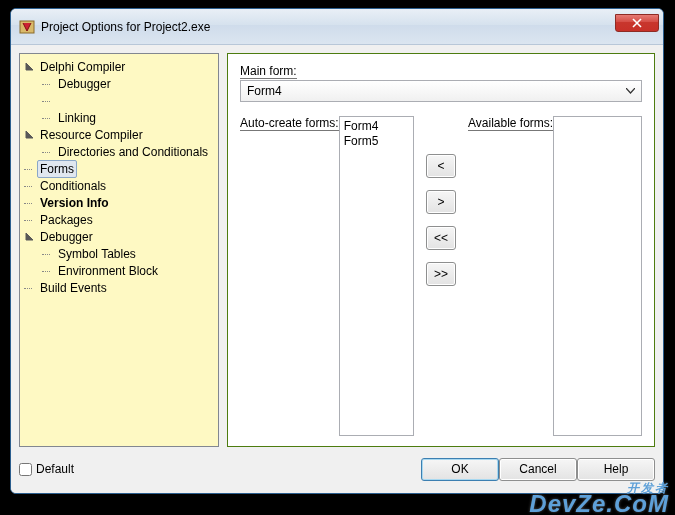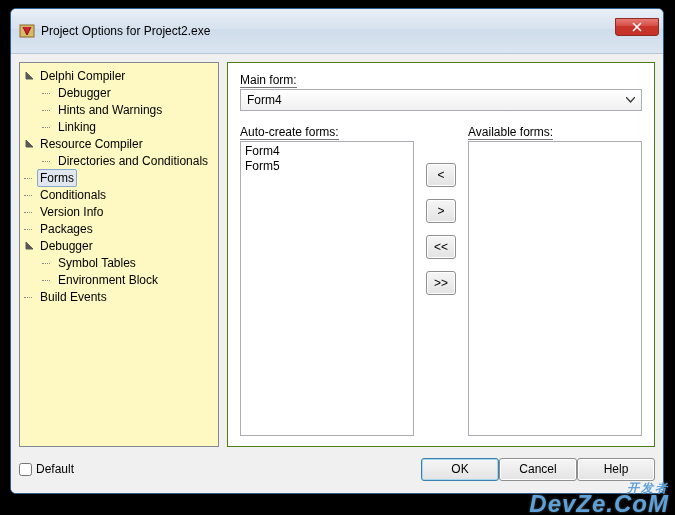--- a/index.html
+++ b/index.html
@@ -4,21 +4,21 @@
 <style>
   * { box-sizing: border-box; font-family: "Segoe UI", Tahoma, sans-serif; font-size: 12px; }
   body { margin: 0; background: #000; width: 675px; height: 515px; position: relative; overflow: hidden; }
   .window {
     position: absolute; left: 10px; top: 8px; width: 654px; height: 486px;
     background: #f0f0f0; border: 1px solid #2b5e8e; border-radius: 6px;
     box-shadow: 0 0 18px rgba(0,0,0,0.8);
     display: flex; flex-direction: column; overflow: hidden;
   }
   .titlebar {
-    height: 45px; display: flex; align-items: center; padding: 0 4px 0 8px;
+    height: 36px; display: flex; align-items: center; padding: 0 4px 0 8px;
     background: linear-gradient(to bottom, #e9eff6 0%, #d6e2ee 45%, #cfdceb 46%, #dbe5f0 100%);
     border-bottom: 1px solid #b8c7d8;
   }
   .titlebar .icon { width: 16px; height: 16px; margin-right: 6px; }
   .titlebar .title { flex: 1; color: #000; font-size: 12px; }
   .close-btn {
     width: 44px; height: 18px; border-radius: 0 0 3px 3px;
     background: linear-gradient(to bottom, #e67a74 0%, #d44b43 45%, #c8362d 46%, #c73028 100%);
     border: 1px solid #8e2b24; display: flex; align-items: center; justify-content: center;
     margin-top: -8px; cursor: default;
@@ -41,21 +41,21 @@
   .dothz { display: inline-block; border-top: 1px dotted #888; width: 8px; height: 1px; vertical-align: middle; margin-right: 2px; }
   .right-panel { flex: 1; background: #fff; border: 1px solid #4d7c0f; padding: 10px 12px; display: flex; flex-direction: column; }
   .field-label { margin-bottom: 2px; }
   .field-label span { border-bottom: 1px solid #777; padding-bottom: 0; }
   .combo {
     width: 100%; height: 22px; background: linear-gradient(#fff,#f0f0f0); border: 1px solid #abadb3;
     display: flex; align-items: center; padding: 0 6px; justify-content: space-between; cursor: default;
   }
   .combo .arrow svg { display: block; }
   .lists-row { display: flex; margin-top: 14px; flex: 1; min-height: 0; gap: 8px; }
-  .list-col { flex: 1; display: flex; flex-direction: column; min-width: 0; }
+  .list-col { flex: 1; display: flex; flex-direction: row; min-width: 0; }
   .listbox { flex: 1; background: #fff; border: 1px solid #abadb3; padding: 2px 4px; overflow-y: auto; }
   .listbox div { line-height: 15px; }
   .btn-col { width: 38px; display: flex; flex-direction: column; gap: 12px; padding-top: 38px; align-items: center; }
   .small-btn {
     width: 30px; height: 24px; background: linear-gradient(#f6f6f6,#e3e3e3); border: 1px solid #8e8f8f;
     border-radius: 3px; display: flex; align-items: center; justify-content: center; cursor: default;
     box-shadow: inset 0 0 0 1px #fff;
   }
   .bottom-row {
     height: 32px; display: flex; align-items: center; margin-top: 6px; 
@@ -106,21 +106,20 @@
               </svg>
             </span>
             <span class="tree-label">Delphi Compiler</span>
           </div>
           <div class="tree-node" style="padding-left: 20px;">
             <span style="display: inline-block; width: 13px;"><span class="dothz"></span></span>
             <span class="tree-label">Debugger</span>
           </div>
           <div class="tree-node" style="padding-left: 20px;">
             <span style="display: inline-block; width: 13px;"><span class="dothz"></span></span>
-            <span class="tree-label">Hints and Warnings</span>
           </div>
           <div class="tree-node" style="padding-left: 20px;">
             <span style="display: inline-block; width: 13px;"><span class="dothz"></span></span>
             <span class="tree-label">Linking</span>
           </div>
           <div class="tree-node" style="padding-left: 2px;">
             <span class="tree-toggle">
               <svg width="9" height="9">
                 <path d="M1 1 L8 8 L1 8 Z" fill="#595959" stroke="#595959"></path>
               </svg>
@@ -132,21 +131,21 @@
             <span class="tree-label">Directories and Conditionals</span>
           </div>
           <div class="tree-node" style="padding-left: 2px;">
             <span style="display: inline-block; width: 13px;"><span class="dothz"></span></span>
             <span class="tree-label selected">Forms</span>
           </div>
           <div class="tree-node" style="padding-left: 2px;">
             <span style="display: inline-block; width: 13px;"><span class="dothz"></span></span>
             <span class="tree-label">Conditionals</span>
           </div>
-          <div class="tree-node" style="padding-left: 2px;">
+          <div class="tree-node" style="padding-left: 2px; font-weight: bold;">
             <span style="display: inline-block; width: 13px;"><span class="dothz"></span></span>
             <span class="tree-label">Version Info</span>
           </div>
           <div class="tree-node" style="padding-left: 2px;">
             <span style="display: inline-block; width: 13px;"><span class="dothz"></span></span>
             <span class="tree-label">Packages</span>
           </div>
           <div class="tree-node" style="padding-left: 2px;">
             <span class="tree-toggle">
               <svg width="9" height="9">

